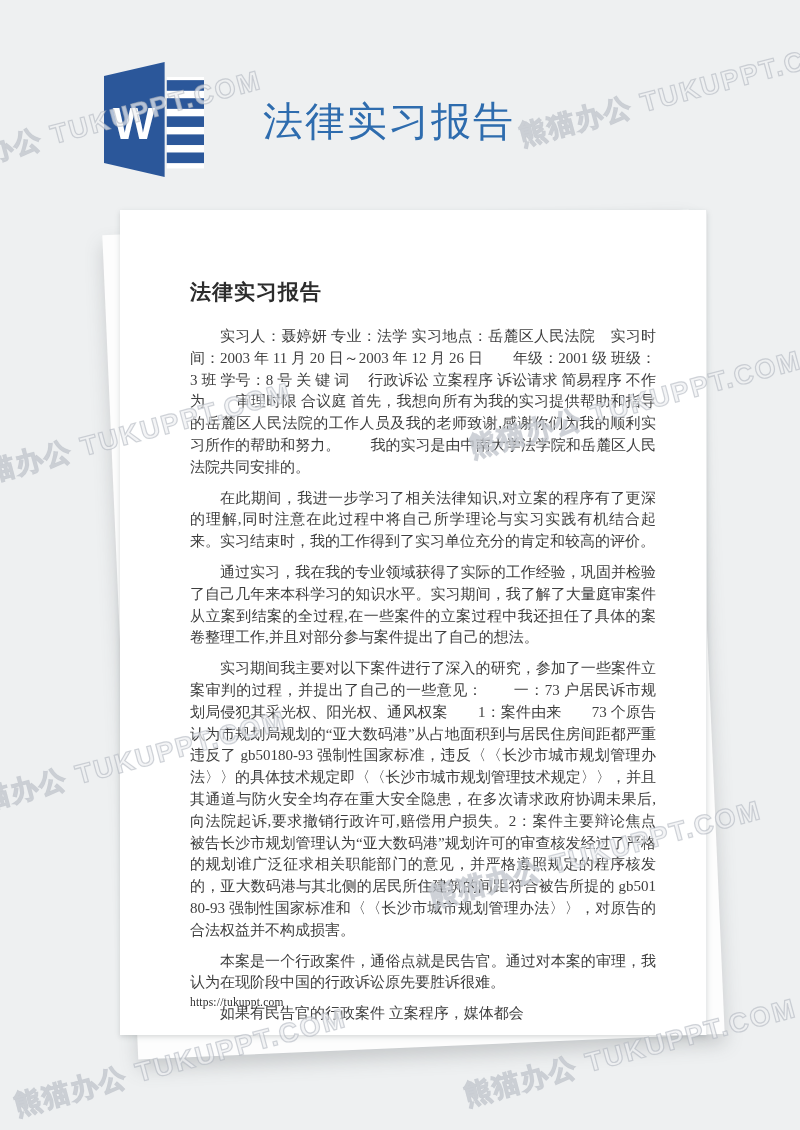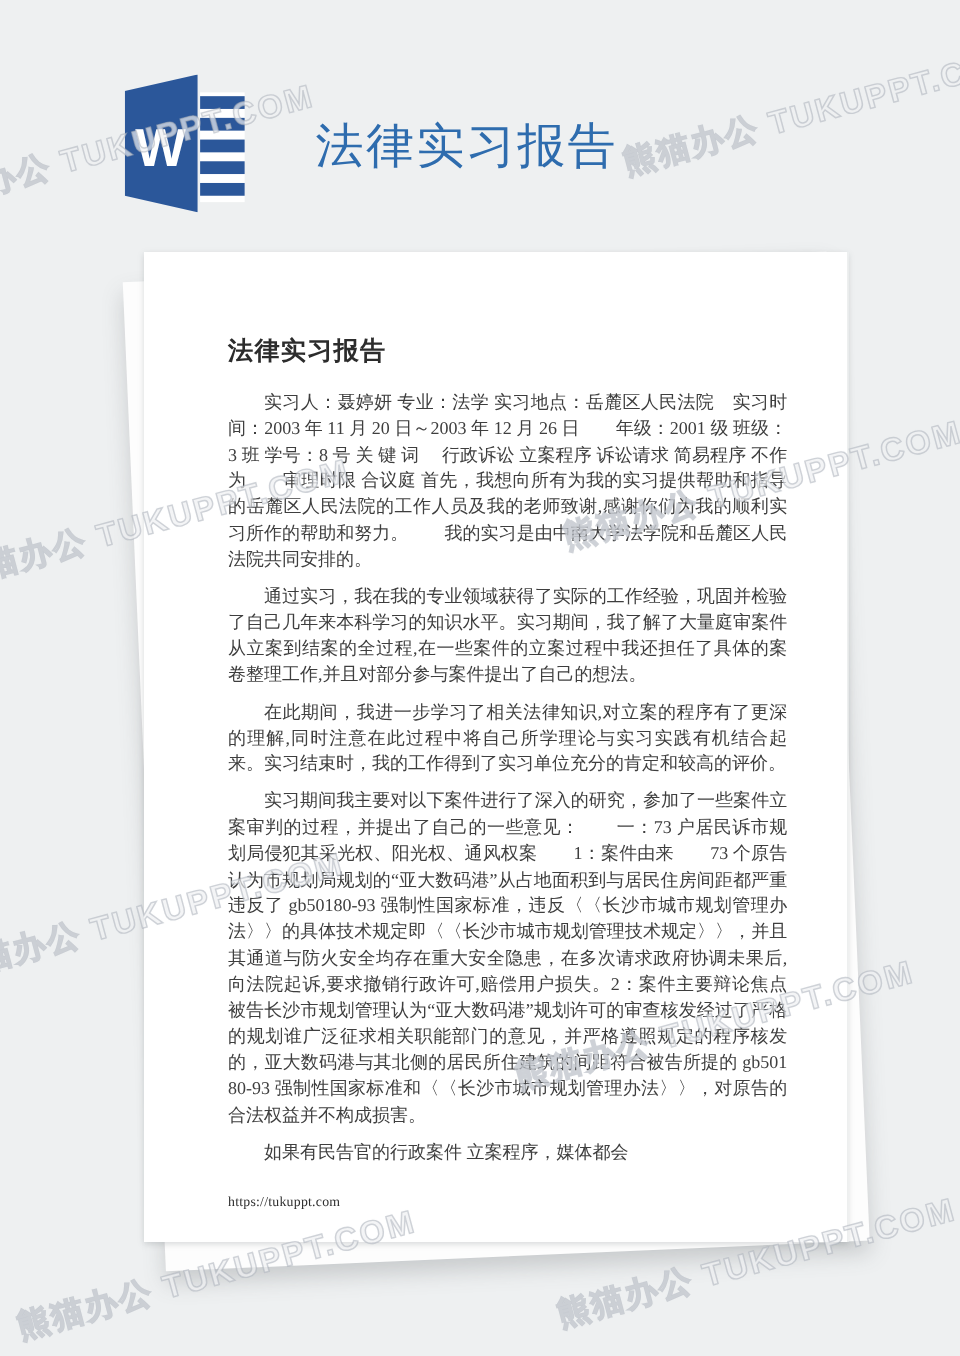--- a/index.html
+++ b/index.html
@@ -95,23 +95,24 @@
   </svg>
   <div class="header-title">法律实习报告</div>
 </div>
 
 <div class="page-back"></div>
 
 <div class="page-main">
   <div class="doc-content">
     <div class="doc-title">法律实习报告</div>
     <p>实习人：聂婷妍 专业：法学 实习地点：岳麓区人民法院　实习时间：2003 年 11 月 20 日～2003 年 12 月 26 日　　年级：2001 级 班级：3 班 学号：8 号 关 键 词　 行政诉讼 立案程序 诉讼请求 简易程序 不作为　　审理时限 合议庭 首先，我想向所有为我的实习提供帮助和指导的岳麓区人民法院的工作人员及我的老师致谢,感谢你们为我的顺利实习所作的帮助和努力。　　我的实习是由中南大学法学院和岳麓区人民法院共同安排的。</p>
+    <p>在此期间，我进一步学习了相关法律知识,对立案的程序有了更深的理解,同时注意在此过程中将自己所学理论与实习实践有机结合起来。实习结束时，我的工作得到了实习单位充分的肯定和较高的评价。</p>
     <p>通过实习，我在我的专业领域获得了实际的工作经验，巩固并检验了自己几年来本科学习的知识水平。实习期间，我了解了大量庭审案件从立案到结案的全过程,在一些案件的立案过程中我还担任了具体的案卷整理工作,并且对部分参与案件提出了自己的想法。</p>
-    <p>在此期间，我进一步学习了相关法律知识,对立案的程序有了更深的理解,同时注意在此过程中将自己所学理论与实习实践有机结合起来。实习结束时，我的工作得到了实习单位充分的肯定和较高的评价。</p>
     <p>实习期间我主要对以下案件进行了深入的研究，参加了一些案件立案审判的过程，并提出了自己的一些意见：　　一：73 户居民诉市规划局侵犯其采光权、阳光权、通风权案　　1：案件由来　　73 个原告认为市规划局规划的“亚大数码港”从占地面积到与居民住房间距都严重违反了 gb50180-93 强制性国家标准，违反〈〈长沙市城市规划管理办法〉〉的具体技术规定即〈〈长沙市城市规划管理技术规定〉〉，并且其通道与防火安全均存在重大安全隐患，在多次请求政府协调未果后,向法院起诉,要求撤销行政许可,赔偿用户损失。2：案件主要辩论焦点　　被告长沙市规划管理认为“亚大数码港”规划许可的审查核发经过了严格的规划谁广泛征求相关职能部门的意见，并严格遵照规定的程序核发的，亚大数码港与其北侧的居民所住建筑的间距符合被告所提的 gb50180-93 强制性国家标准和〈〈长沙市城市规划管理办法〉〉，对原告的合法权益并不构成损害。</p>
+    <p>本案是一个行政案件，通俗点就是民告官。通过对本案的审理，我认为在现阶段中国的行政诉讼原先要胜诉很难。</p>
     <p>如果有民告官的行政案件 立案程序，媒体都会</p>
   </div>
   <div class="footer-url">https://tukuppt.com</div>
 </div>
 
 <div class="wm-layer">
   <div class="wm wm1">熊猫办公 TUKUPPT.COM</div>
   <div class="wm wm2">熊猫办公 TUKUPPT.COM</div>
   <div class="wm wm3">熊猫办公 TUKUPPT.COM</div>
   <div class="wm wm4">熊猫办公 TUKUPPT.COM</div>

